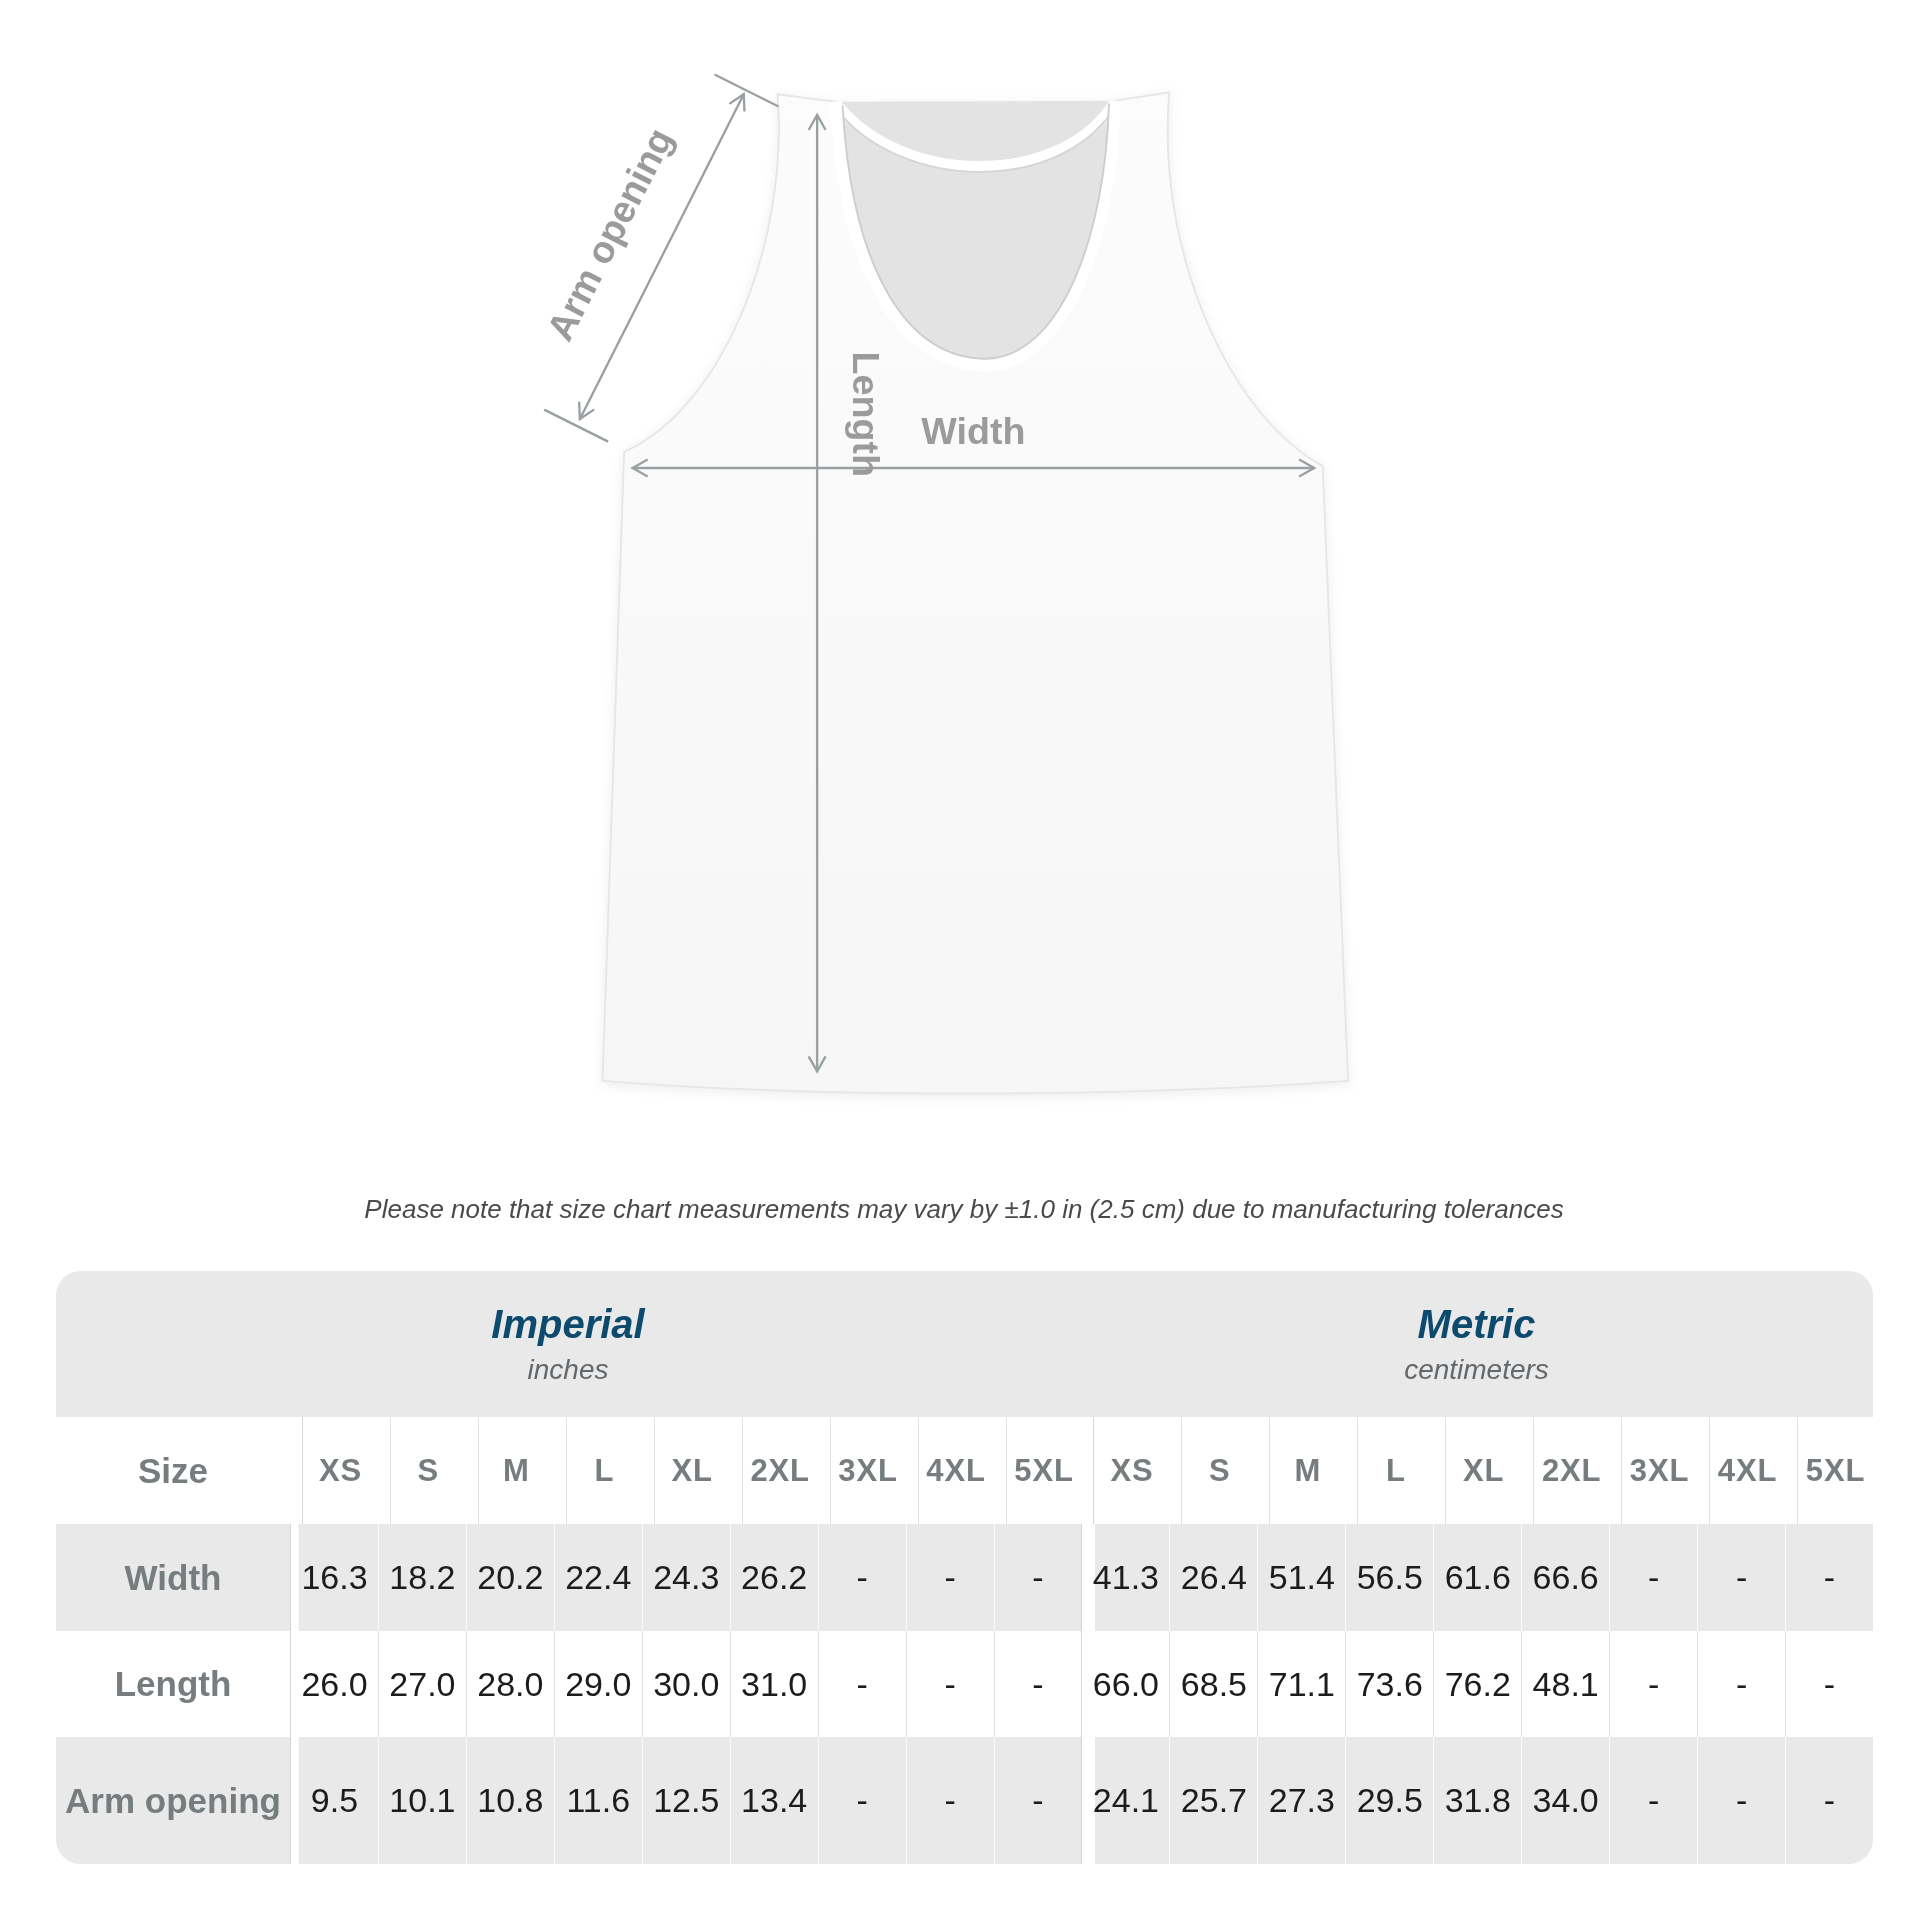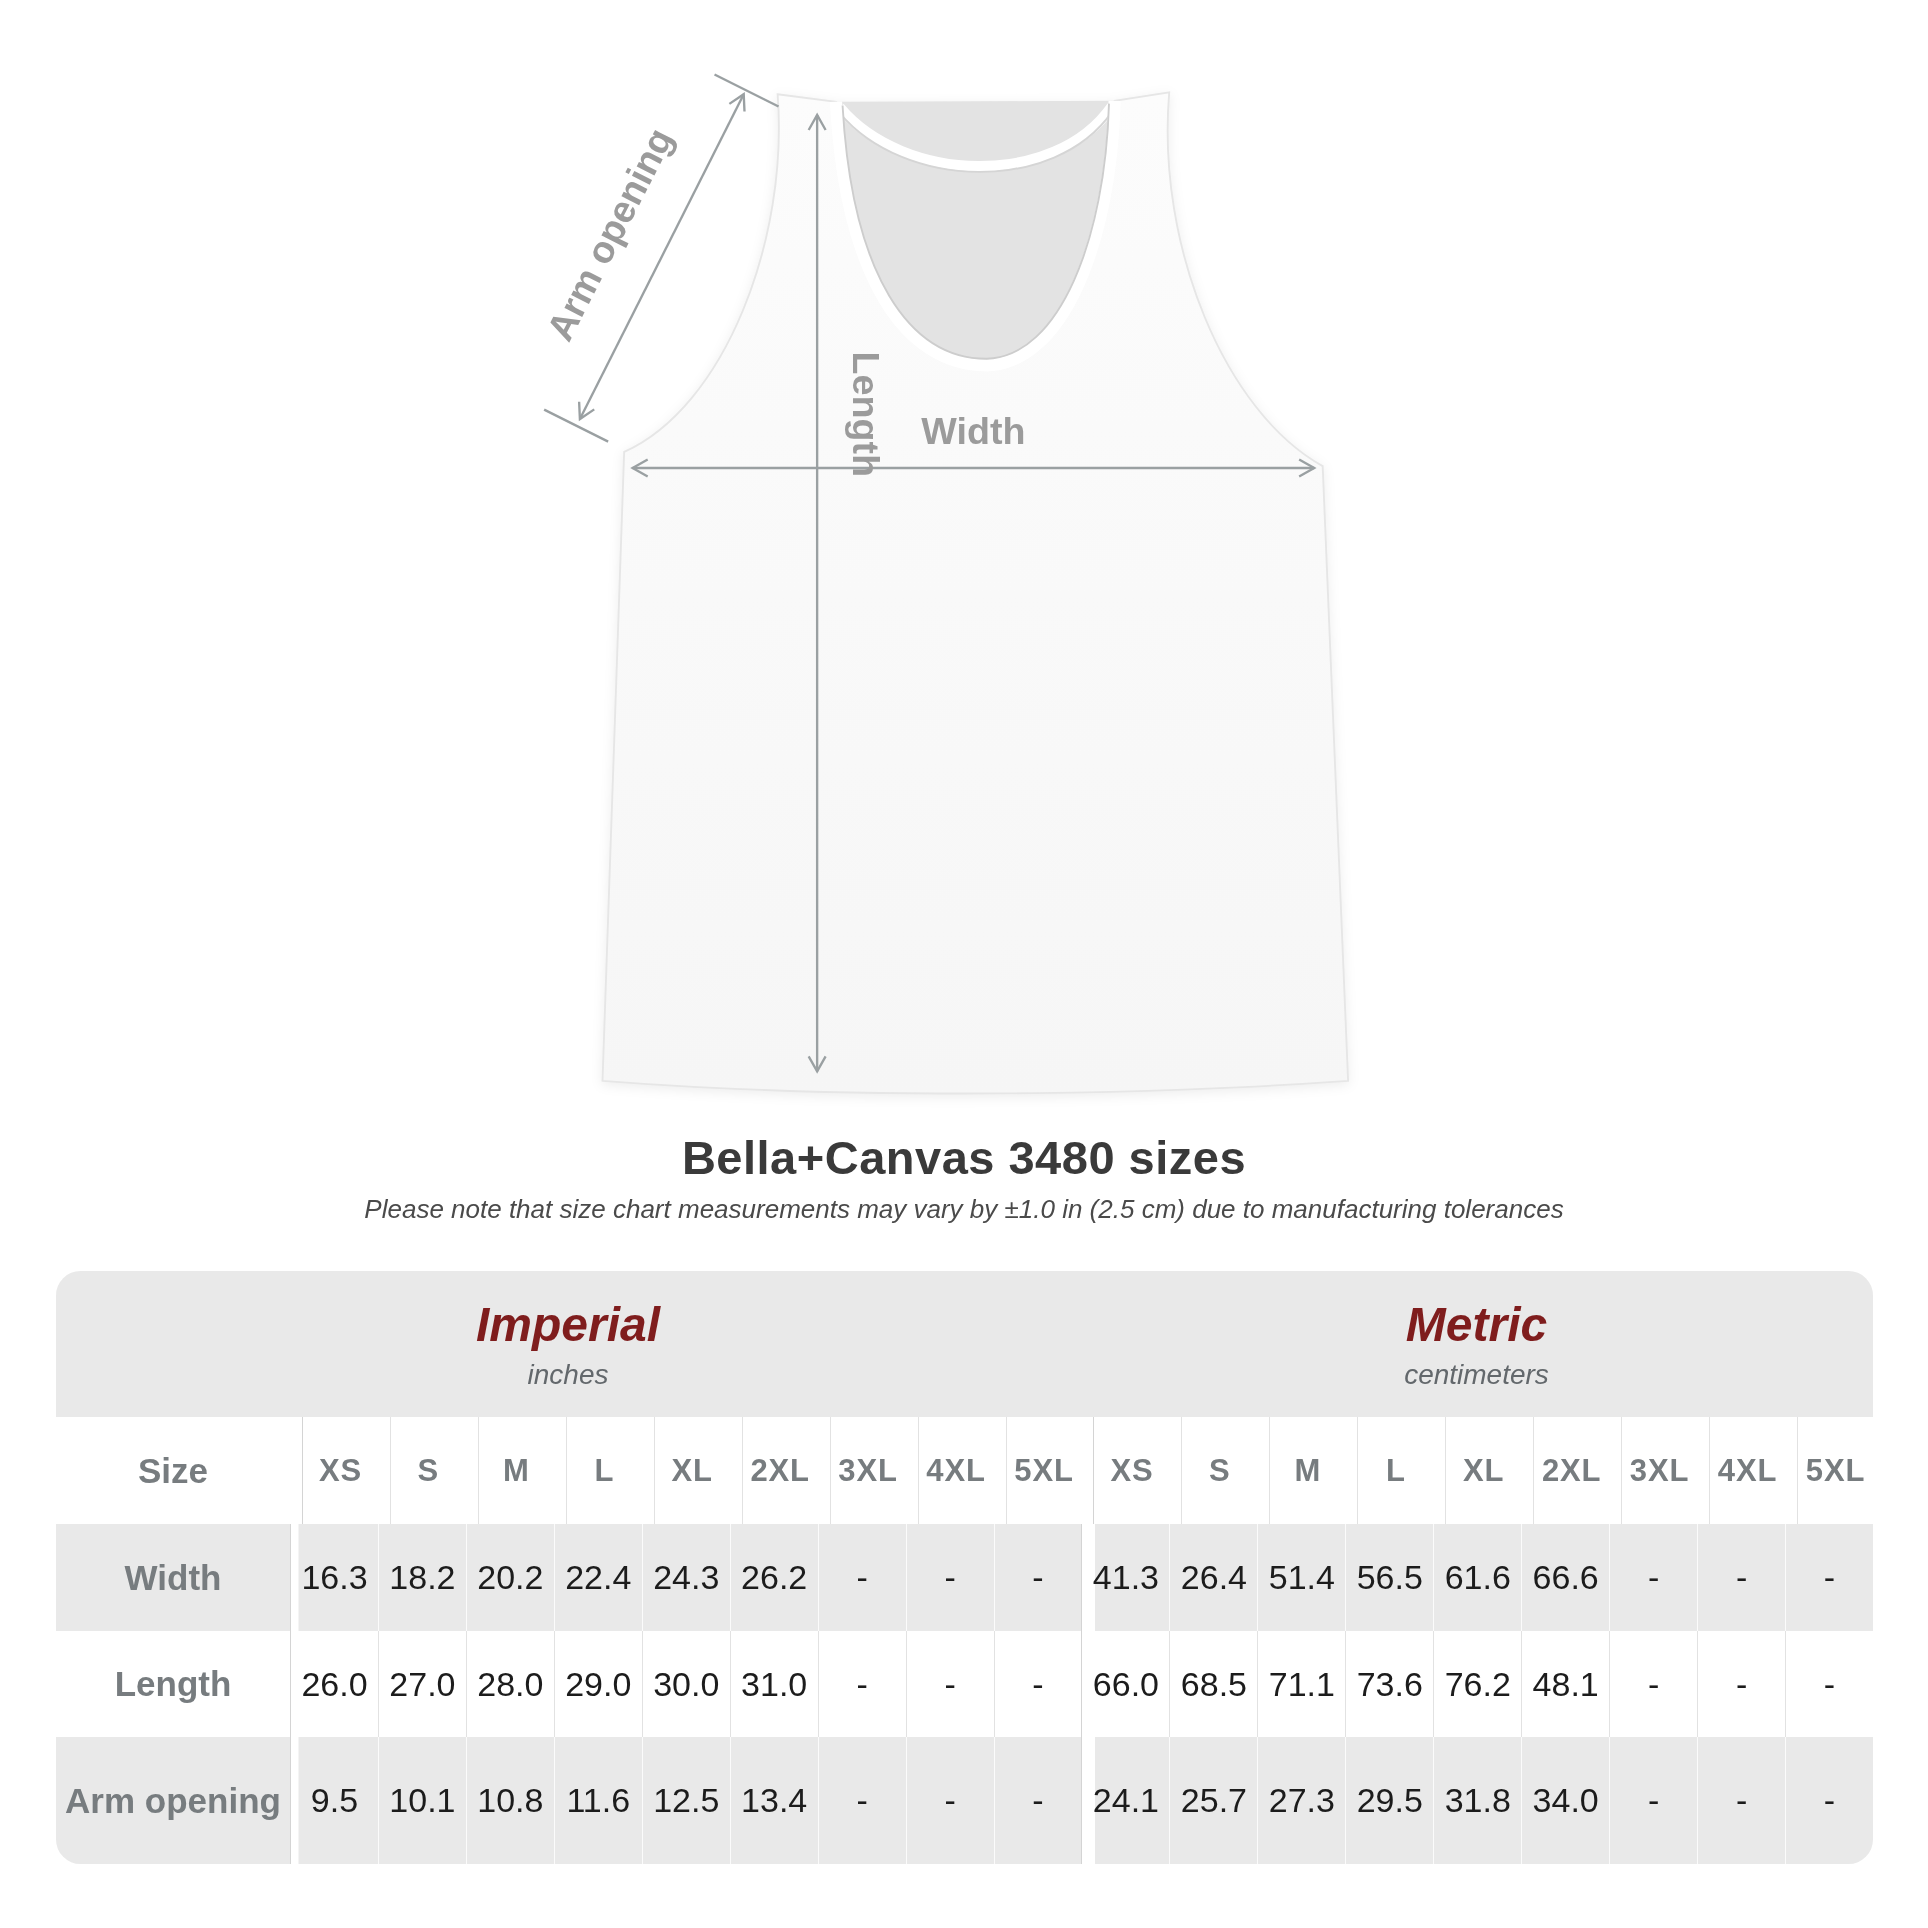--- a/index.html
+++ b/index.html
@@ -13,21 +13,21 @@
   
   .title{position:absolute;top:1130px;left:0;width:1928px;text-align:center;
     font-size:47px;font-weight:bold;color:#3a3a3a;letter-spacing:0.5px;}
   .subtitle{position:absolute;top:1194px;left:0;width:1928px;text-align:center;
     font-style:italic;font-size:26px;color:#4a4a4a;}
 
   
   .sizetable{position:absolute;left:56px;top:1271px;width:1817px;border-radius:24.5px;overflow:hidden;}
   .unit-band{display:grid;grid-template-columns:1024px 1fr;height:146px;background:#e9e9e9;}
   .unit-cell{display:flex;flex-direction:column;align-items:center;justify-content:center;gap:7.5px;}
-  .unit-name{font-style:italic;font-weight:bold;font-size:48px;color:#7f1d1d;}
+  .unit-name{font-style:italic;font-weight:bold;font-size:40px;color:#0c4a6e;}
   .unit-sub{font-style:italic;font-size:28px;color:#63686c;text-align:right;}
 
   .trow{display:grid;grid-template-columns:234px repeat(18,1fr);}
   .header-row{height:107px;background:#ffffff;--sep:#e2e2e2;}
   .drow{--sep:rgba(255,255,255,0.8);}
   .drow.white{background:#ffffff;--sep:#e2e2e2;}
   .drow.gray{background:#e9e9e9;}
   .r1{height:107px;} .r2{height:106px;} .r3{height:127px;}
 
   .cell{display:flex;align-items:center;justify-content:center;position:relative;
@@ -85,21 +85,20 @@
       <line x1="790" y1="100" x2="616" y2="445" stroke="#9aa0a2" stroke-width="2.5" marker-start="url(#arr)" marker-end="url(#arr)"></line>
       <line x1="759" y1="79" x2="827" y2="113" stroke="#9aa0a2" stroke-width="2.5"></line>
       <line x1="578" y1="435" x2="646" y2="469" stroke="#9aa0a2" stroke-width="2.5"></line>
 
       <text transform="translate(660,255) rotate(-63)" text-anchor="middle" font-size="40" font-weight="bold" fill="#9b9b9b">Arm opening</text>
       <text transform="translate(906,440) rotate(90)" text-anchor="middle" font-size="40" font-weight="bold" fill="#9b9b9b">Length</text>
       <text x="1034" y="472" text-anchor="middle" font-size="40" font-weight="bold" fill="#9b9b9b">Width</text>
     </svg>
   </div>
 
-  <div class="title">Bella+Canvas 3480 sizes</div>
   <div class="subtitle">Please note that size chart measurements may vary by ±1.0 in (2.5 cm) due to manufacturing tolerances</div>
 
   <div class="sizetable">
 
     <div class="unit-band">
       <div class="unit-cell">
         <div class="unit-name">Imperial</div>
         <div class="unit-sub">inches</div>
       </div>
       <div class="unit-cell">

